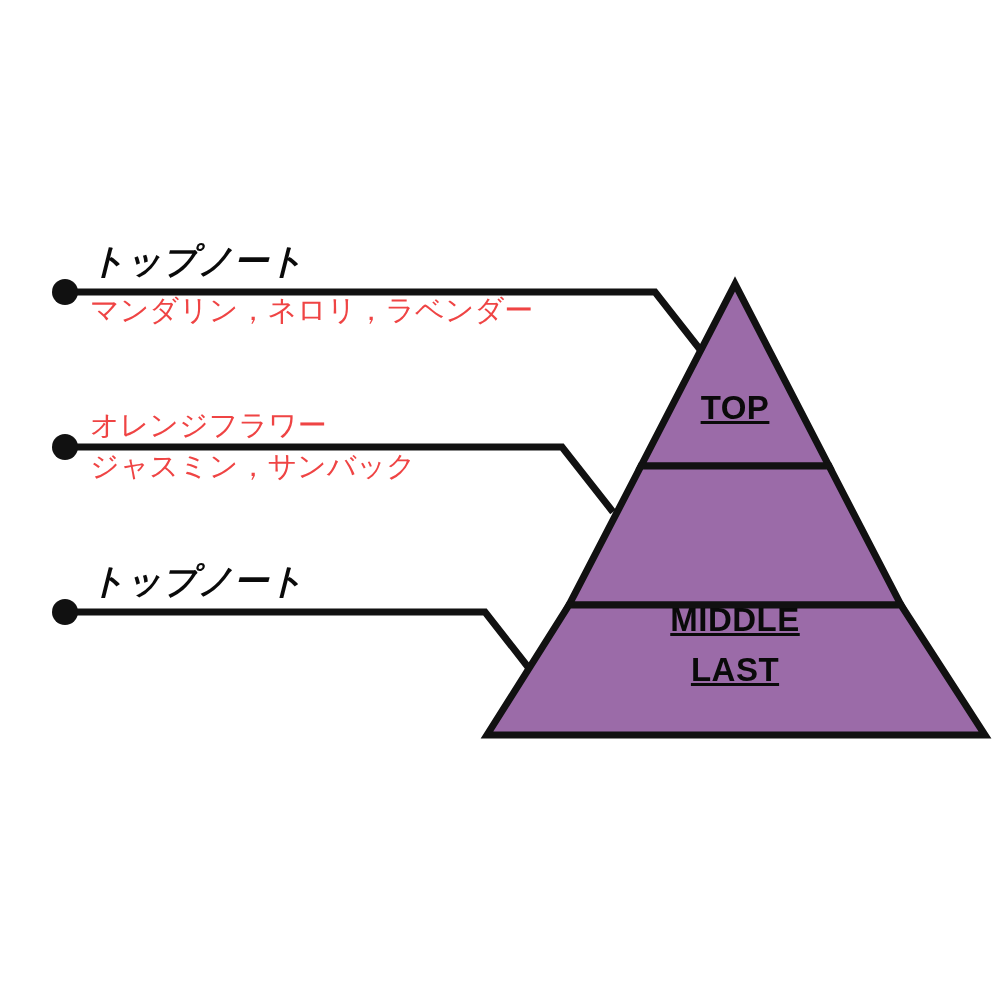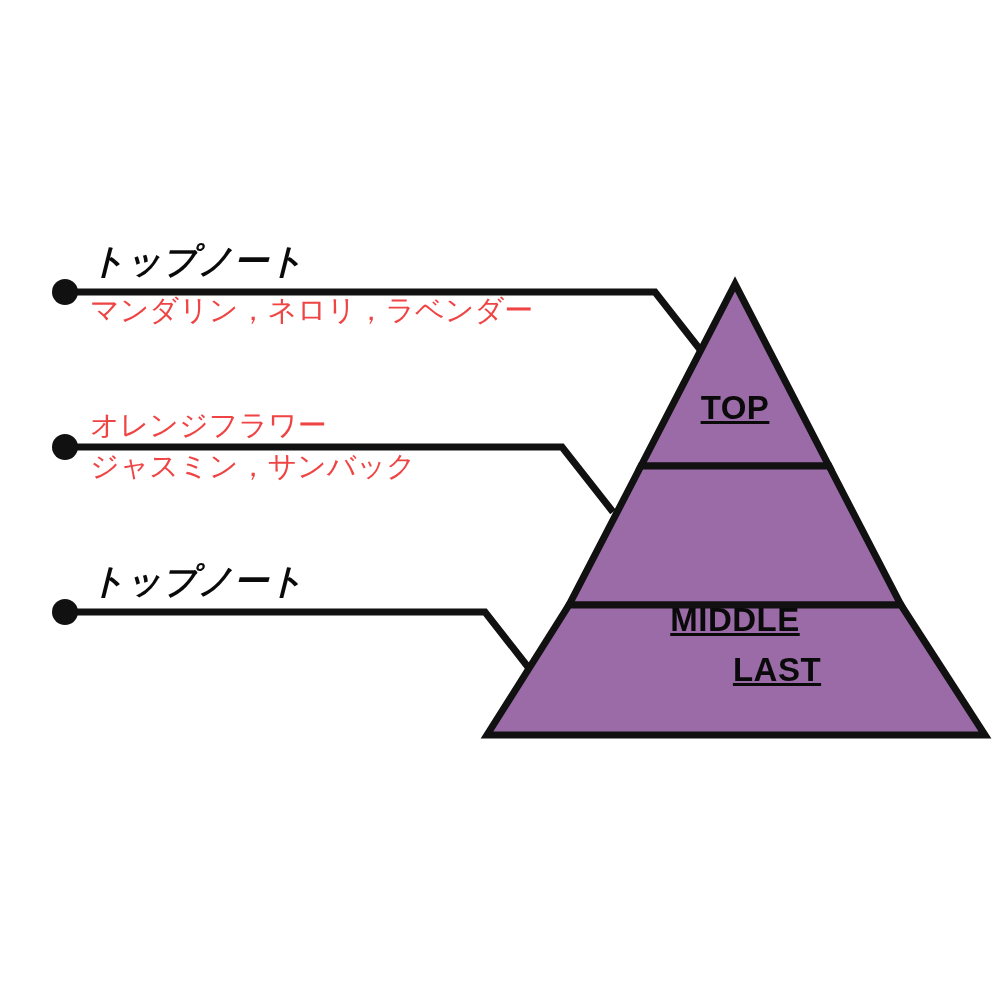--- a/index.html
+++ b/index.html
@@ -62,21 +62,21 @@
     font-size: 33px;
     color: #0a0a0a;
     letter-spacing: 0.5px;
     white-space: nowrap;
     transform: translate(-50%, -50%);
     text-align: center;
     text-decoration: underline;
   }
   #tier-label-top    { left: 735px; top: 408px; }
   #tier-label-middle { left: 735px; top: 572px; margin-top: 48px; }
-  #tier-label-last   { left: 777px; top: 670px; }
+  #tier-label-last   { left: 735px; top: 670px; }
 </style>
 </head>
 <body>
 
 <div id="stage">
 
   <svg id="diagram-svg" viewBox="0 0 1000 1000">
 
     <g>
       <polygon id="tier-shape-top" points="735,284 641,466 829,466" fill="#9B6BA8" stroke="#111111" stroke-width="7" stroke-linejoin="miter"></polygon>

